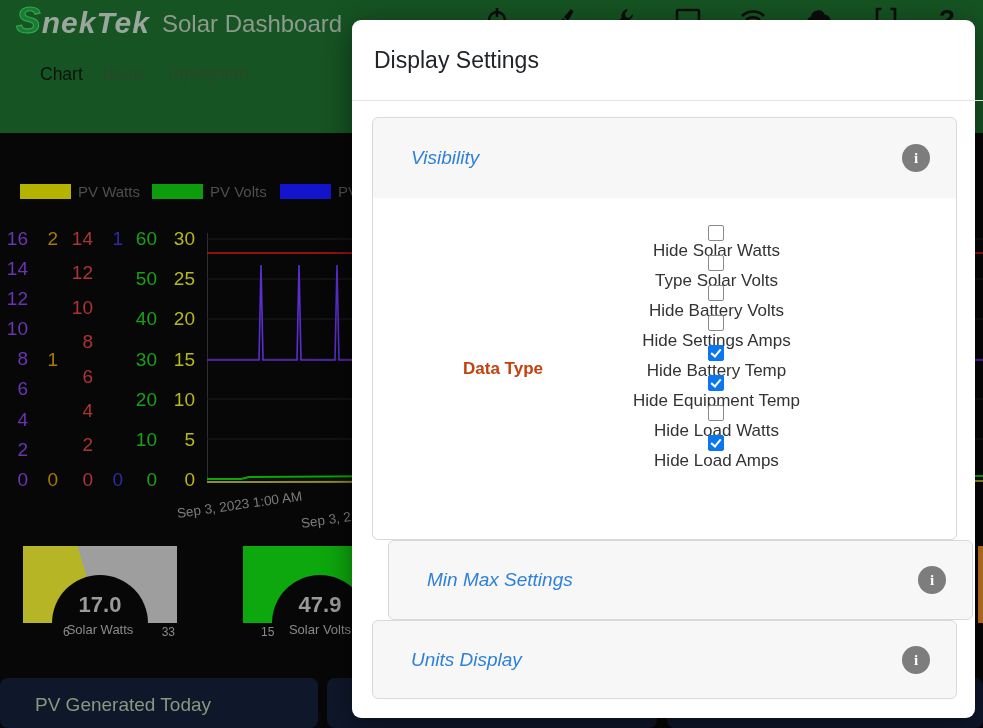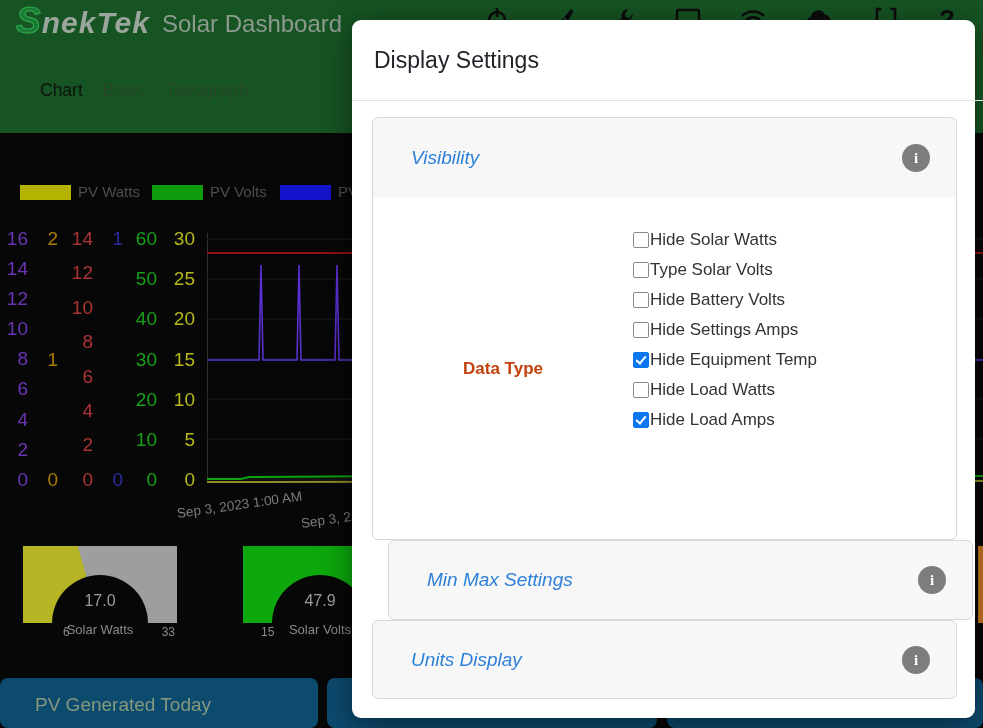--- a/index.html
+++ b/index.html
@@ -4,70 +4,70 @@
 <style>
   html,body{margin:0;padding:0;}
   body{font-family:"Liberation Sans",sans-serif;}
   .stage{position:relative;width:983px;height:728px;overflow:hidden;background:#070707;}
 
   
   .header{position:absolute;left:0;top:0;width:983px;height:133px;background:#165423;}
   .logo{position:absolute;left:16px;top:0px;font-style:italic;font-weight:700;color:#9ba69c;font-size:30px;letter-spacing:1px;}
   .logo .logo-s{font-size:37px;color:#1b7a33;-webkit-text-stroke:1px #2fae4e;}
   .app-title{position:absolute;left:162px;top:10px;font-size:24px;color:#8d9a8e;}
-  .tabs{position:absolute;left:40px;top:80px;display:flex;gap:20px;font-size:17.5px;}
+  .tabs{position:absolute;left:40px;top:64px;display:flex;gap:20px;font-size:17.5px;}
   .tab{color:#274927;cursor:pointer;}
   .tab.active{color:#0d130d;}
   .toolbar{position:absolute;top:5px;left:0;width:983px;height:30px;}
   .tb-icon{position:absolute;top:0;width:28px;height:28px;}
 
   
   .chart-area{position:absolute;left:0;top:133px;width:983px;height:544px;background:#070707;}
   .legend{position:absolute;left:0;top:0;width:983px;height:20px;}
-  .legend-item{position:absolute;display:flex;align-items:flex-end;cursor:pointer;}
+  .legend-item{position:absolute;display:flex;align-items:center;cursor:pointer;}
   .legend-swatch{display:inline-block;width:51px;height:15px;margin-right:7px;}
   .legend-label{font-size:15px;color:#4e4e4e;}
   .sw-0{background:#b3b300;} .sw-1{background:#0c9c0c;} .sw-2{background:#1414cc;}
   .axis-col{position:absolute;width:30px;display:flex;flex-direction:column;align-items:flex-end;}
   .tick{font-size:19px;line-height:14px;}
   .ax-0{color:#6a35b5;} .ax-1{color:#a87a00;} .ax-2{color:#ad3434;}
   .ax-3{color:#2d2da0;} .ax-4{color:#18a018;} .ax-5{color:#b8b818;}
   .xlabel{position:absolute;font-size:13.5px;color:#7c7c7c;white-space:nowrap;transform:rotate(-8deg);transform-origin:left top;}
 
   
   .gauge{position:absolute;width:154px;height:100px;}
   .gauge-arc{position:absolute;left:0;top:0;width:154px;height:77px;}
   .gauge-hole{position:absolute;left:29px;top:29px;width:96px;height:96px;border-radius:50%;background:#070707;}
-  .gauge-value{position:absolute;left:0;top:46px;width:154px;text-align:center;font-size:16px;font-weight:normal;color:#9a9a9a;}
+  .gauge-value{position:absolute;left:0;top:46px;width:154px;text-align:center;font-size:22px;font-weight:bold;color:#9a9a9a;}
   .gauge-label{position:absolute;left:0;top:76px;width:154px;text-align:center;font-size:13px;color:#8a8a8a;}
   .gauge-min{position:absolute;left:40px;top:79px;font-size:12px;color:#8a8a8a;}
   .gauge-max{position:absolute;right:2px;top:79px;font-size:12px;color:#8a8a8a;}
 
   
-  .panel{position:absolute;top:678px;height:50px;background:#0c4a6e;border-radius:8px;}
+  .panel{position:absolute;top:678px;height:50px;background:#0f172a;border-radius:8px;}
   .panel-title{position:absolute;left:35px;top:16px;font-size:19px;color:#85997f;}
 
   
   .modal{position:absolute;left:352px;top:20px;width:623px;height:698px;background:#fff;border-radius:9px;
          box-shadow:0 6px 30px rgba(0,0,0,.45);z-index:10;}
   .modal-header{position:absolute;left:0;top:0;width:700px;height:80px;border-bottom:1px solid #e2e2e2;}
   .modal-title{position:absolute;left:22px;top:27px;font-size:23px;font-weight:500;color:#212529;}
   .modal-close{position:absolute;right:24px;top:26px;font-size:24px;color:#888;cursor:pointer;line-height:24px;}
   .card{position:absolute;left:20px;width:583px;border:1px solid #d9d9d9;border-radius:6px;background:#f7f7f7;}
   .card-header{position:relative;width:100%;height:78px;}
   .card-link{position:absolute;left:38px;top:50%;transform:translateY(-50%);font-size:19px;color:#2e80d8;cursor:pointer;font-style:italic;}
   .info-icon{position:absolute;right:26px;top:50%;transform:translateY(-50%);width:28px;height:28px;border-radius:50%;
              background:#7d7d7d;color:#fff;font-size:15px;font-weight:bold;display:flex;align-items:center;justify-content:center;
              font-family:"Liberation Serif",serif;cursor:pointer;}
   .card-1{top:97px;height:421px;}
   .card-1 .card-header{height:80px;border-bottom:1px solid #d9d9d9;}
   .card-body{position:absolute;left:0;top:80px;width:100%;height:341px;background:#fff;display:flex;border-radius:0 0 6px 6px;}
   .form-label-col{width:260px;display:flex;align-items:center;justify-content:center;font-size:17px;font-weight:bold;color:#c2410c;}
   .cb-col{padding-top:27px;}
-  .cbrow{height:30px;display:flex;align-items:center;font-size:17px;color:#333;cursor:pointer;}
+  .cbrow{height:30px;display:flex;align-items:center;font-size:17px;color:#333;cursor:pointer;flex-direction:column;}
   .cb{display:inline-block;width:14px;height:14px;border:1px solid #8a8a8a;border-radius:2px;background:#fff;margin-right:1px;position:relative;flex:0 0 auto;}
   .cb.checked{background:#0b76ef;border-color:#0b76ef;}
   .cb.checked::after{content:"";position:absolute;left:4px;top:1px;width:4px;height:8px;border:solid #fff;border-width:0 2px 2px 0;transform:rotate(40deg);}
   .card-2{top:520px;height:78px;margin-left:16px;}
   .card-3{top:600px;height:77px;}
 </style>
 </head>
 <body>
 
 <div class="stage">
@@ -253,20 +253,24 @@
             <label class="cbrow">
               <span class="cb"></span>
               <span>Hide Battery Volts</span>
             </label>
             <label class="cbrow">
               <span class="cb"></span>
               <span>Hide Settings Amps</span>
             </label>
             <label class="cbrow">
               <span class="cb checked"></span>
+              <span>Hide Battery Temp</span>
+            </label>
+            <label class="cbrow">
+              <span class="cb checked"></span>
               <span>Hide Equipment Temp</span>
             </label>
             <label class="cbrow">
               <span class="cb"></span>
               <span>Hide Load Watts</span>
             </label>
             <label class="cbrow">
               <span class="cb checked"></span>
               <span>Hide Load Amps</span>
             </label>

